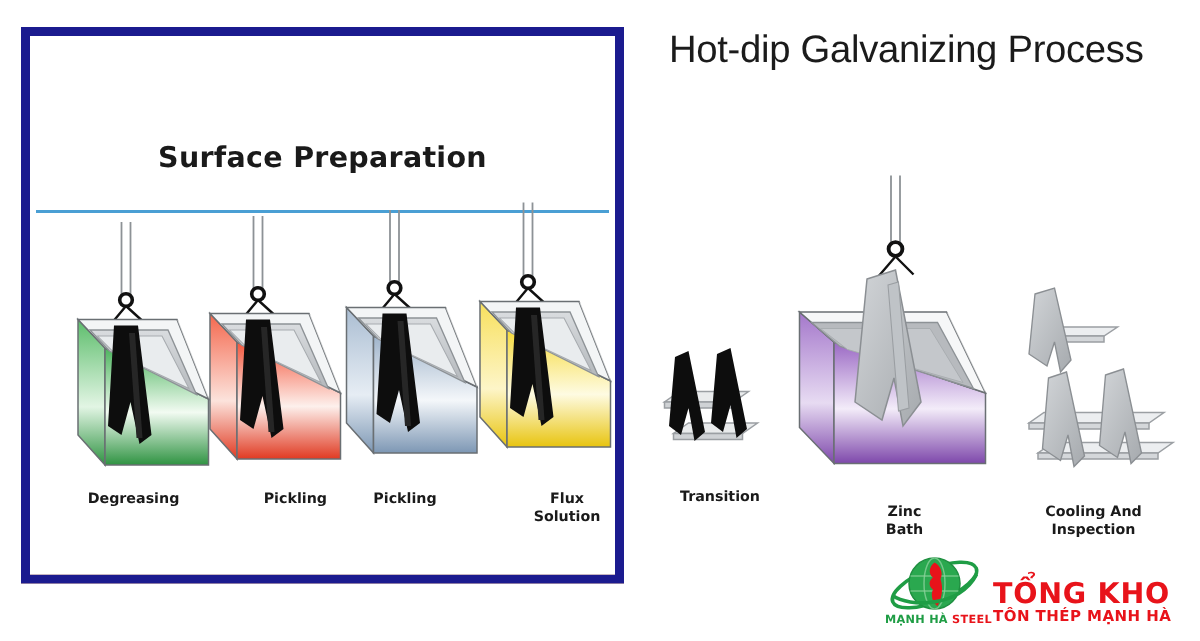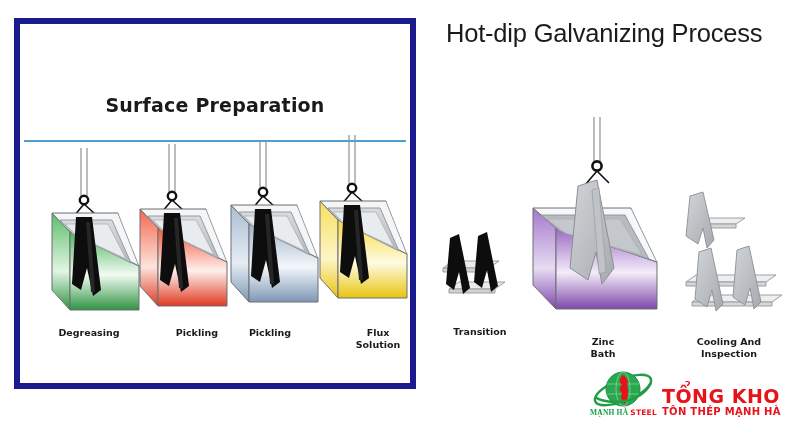--- a/index.html
+++ b/index.html
@@ -59,21 +59,21 @@
   }
   .logo-l2{
     font-family:"DejaVu Sans",sans-serif;
     font-weight:bold;font-size:10px;color:#e8131a;letter-spacing:.3px;line-height:12px;
   }
   .logo-l3{
     position:absolute;left:2px;top:42px;
     font-family:"DejaVu Sans",sans-serif;
     font-weight:bold;font-size:7.5px;line-height:9px;letter-spacing:.2px;
   }
-  .lg-green{color:#1f9d45;font-family:Liberation Serif, serif;}
+  .lg-green{color:#1f9d45;}
   .lg-red{color:#e8131a;}
 </style>
 </head>
 <body>
 
 <div id="root">
 
   <div class="main-title">Hot-dip Galvanizing Process</div>
 
   <div class="panel">

